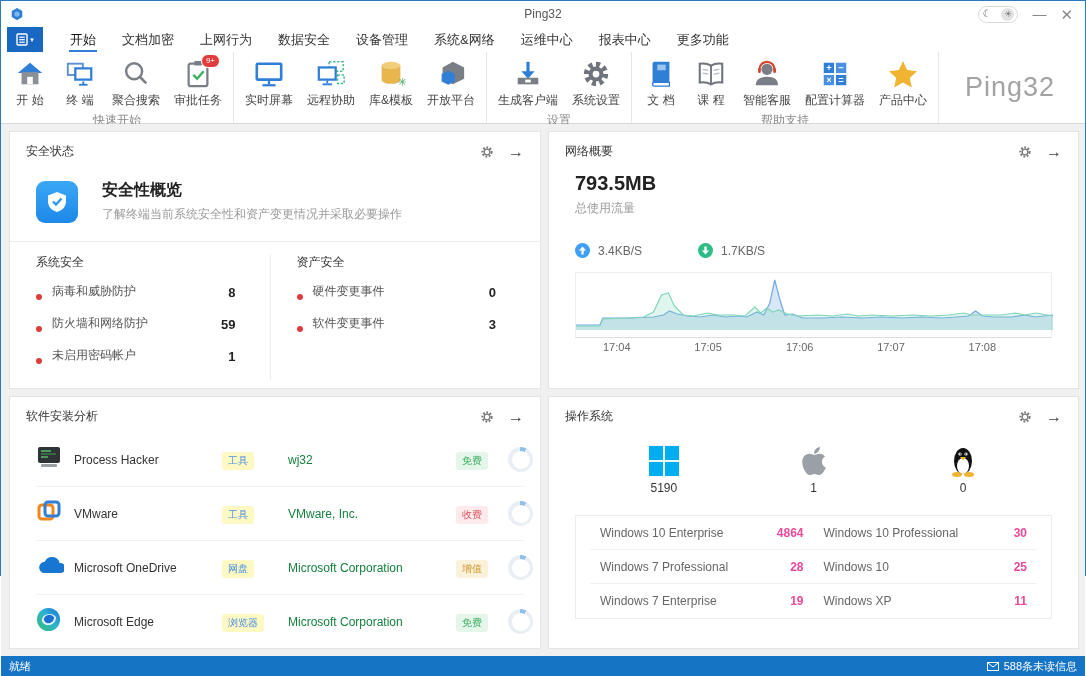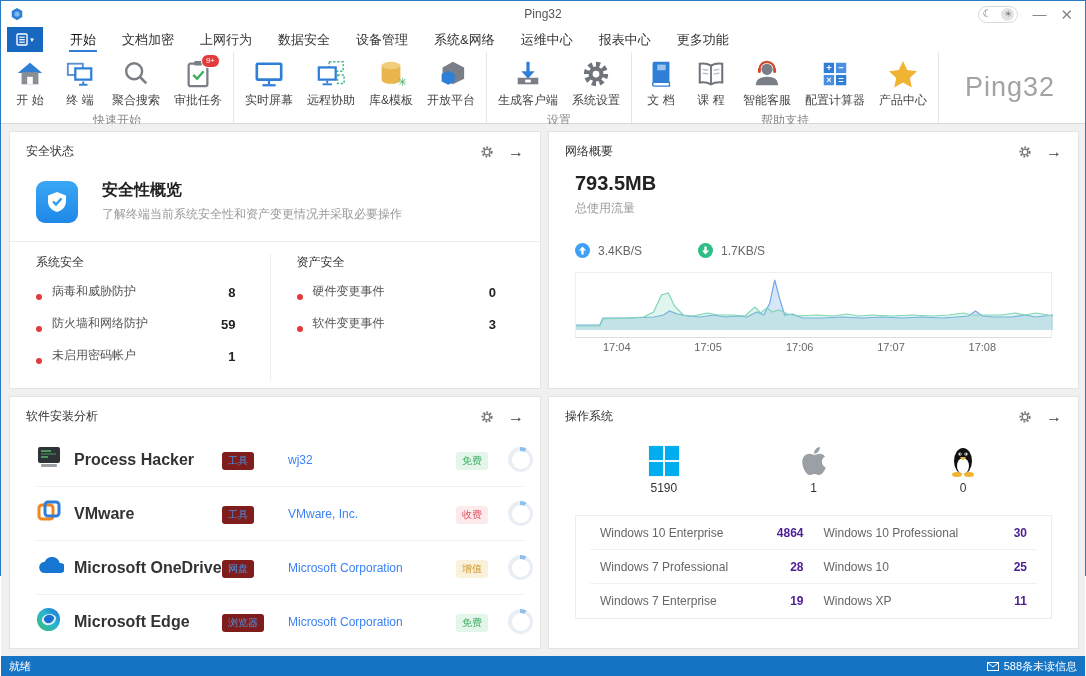--- a/index.html
+++ b/index.html
@@ -74,39 +74,39 @@
   .stat-circle.down { background:#2ebd85; }
   .chart-wrap { margin-top:14px; border:1px solid #eee; border-bottom:1px solid #ddd; }
   .chart-wrap svg { display:block; }
   .chart-ticks { position:relative; height:16px; margin-top:3px; }
   .chart-ticks span { position:absolute; transform:translateX(-50%); font-size:11px; color:#666; }
 
   
   .sw-rows { flex:1; padding:2px 16px 0 26px; display:flex; flex-direction:column; }
   .sw-row { flex:1; display:grid; grid-template-columns:38px 148px 66px 168px 52px 42px 34px; align-items:center; border-bottom:1px solid #f1f1f1; }
   .sw-row:last-child { border-bottom:none; }
-  .sw-name { font-size:16px; color:#333;font-weight:bold; }
-  .sw-vendor { font-size:12px; color:#3b82f6; }
+  .sw-name { font-size:12px; color:#333; }
+  .sw-vendor { font-size:12px; color:#15803d; }
   .tag { font-size:10px; padding:2px 6px; border-radius:3px; display:inline-block; }
-  .tag.cat { background:#7f1d1d; color:#4a90e2; }
+  .tag.cat { background:#fef9c3; color:#4a90e2; }
   .tag.free { background:#e4f6ea; color:#3fae63; }
   .tag.paid { background:#fdeaec; color:#e05a66; }
   .tag.freemium { background:#faf1da; color:#d09a2e; }
   .ring { width:25px; height:25px; border-radius:50%; background:conic-gradient(#8fc0ec 0 28deg, #e9eef4 28deg 360deg); position:relative; }
   .ring::after { content:''; position:absolute; inset:3.5px; background:#fff; border-radius:50%; }
 
   
   .os-platforms { display:flex; padding:14px 40px 0; }
   .os-plat { flex:1; display:flex; flex-direction:column; align-items:center; gap:0; }
   .os-plat-count { font-size:12px; color:#333; }
   .os-table { margin:20px 26px 16px; border:1px solid #ececec; display:grid; grid-template-columns:1fr 1fr; padding:0 14px; }
   .os-cell { display:flex; align-items:center; height:34px; border-bottom:1px solid #f1f1f1; padding:0 10px; }
   .os-cell.last { border-bottom:none; }
   .os-cell .os-name { font-size:12px; color:#666; }
-  .os-cell .os-val { margin-left:auto; font-size:12px; font-weight:bold; color:#4c1d95; }
+  .os-cell .os-val { margin-left:auto; font-size:12px; font-weight:bold; color:#ec4899; }
 
   
   .statusbar { height:20px; background:#1674c5; color:#fff; display:flex; align-items:center; padding:0 8px; font-size:11px; flex:0 0 auto; }
   .status-right { margin-left:auto; display:flex; align-items:center; gap:5px; }
 </style>
 </head>
 <body>
 
 <div class="window">
 

